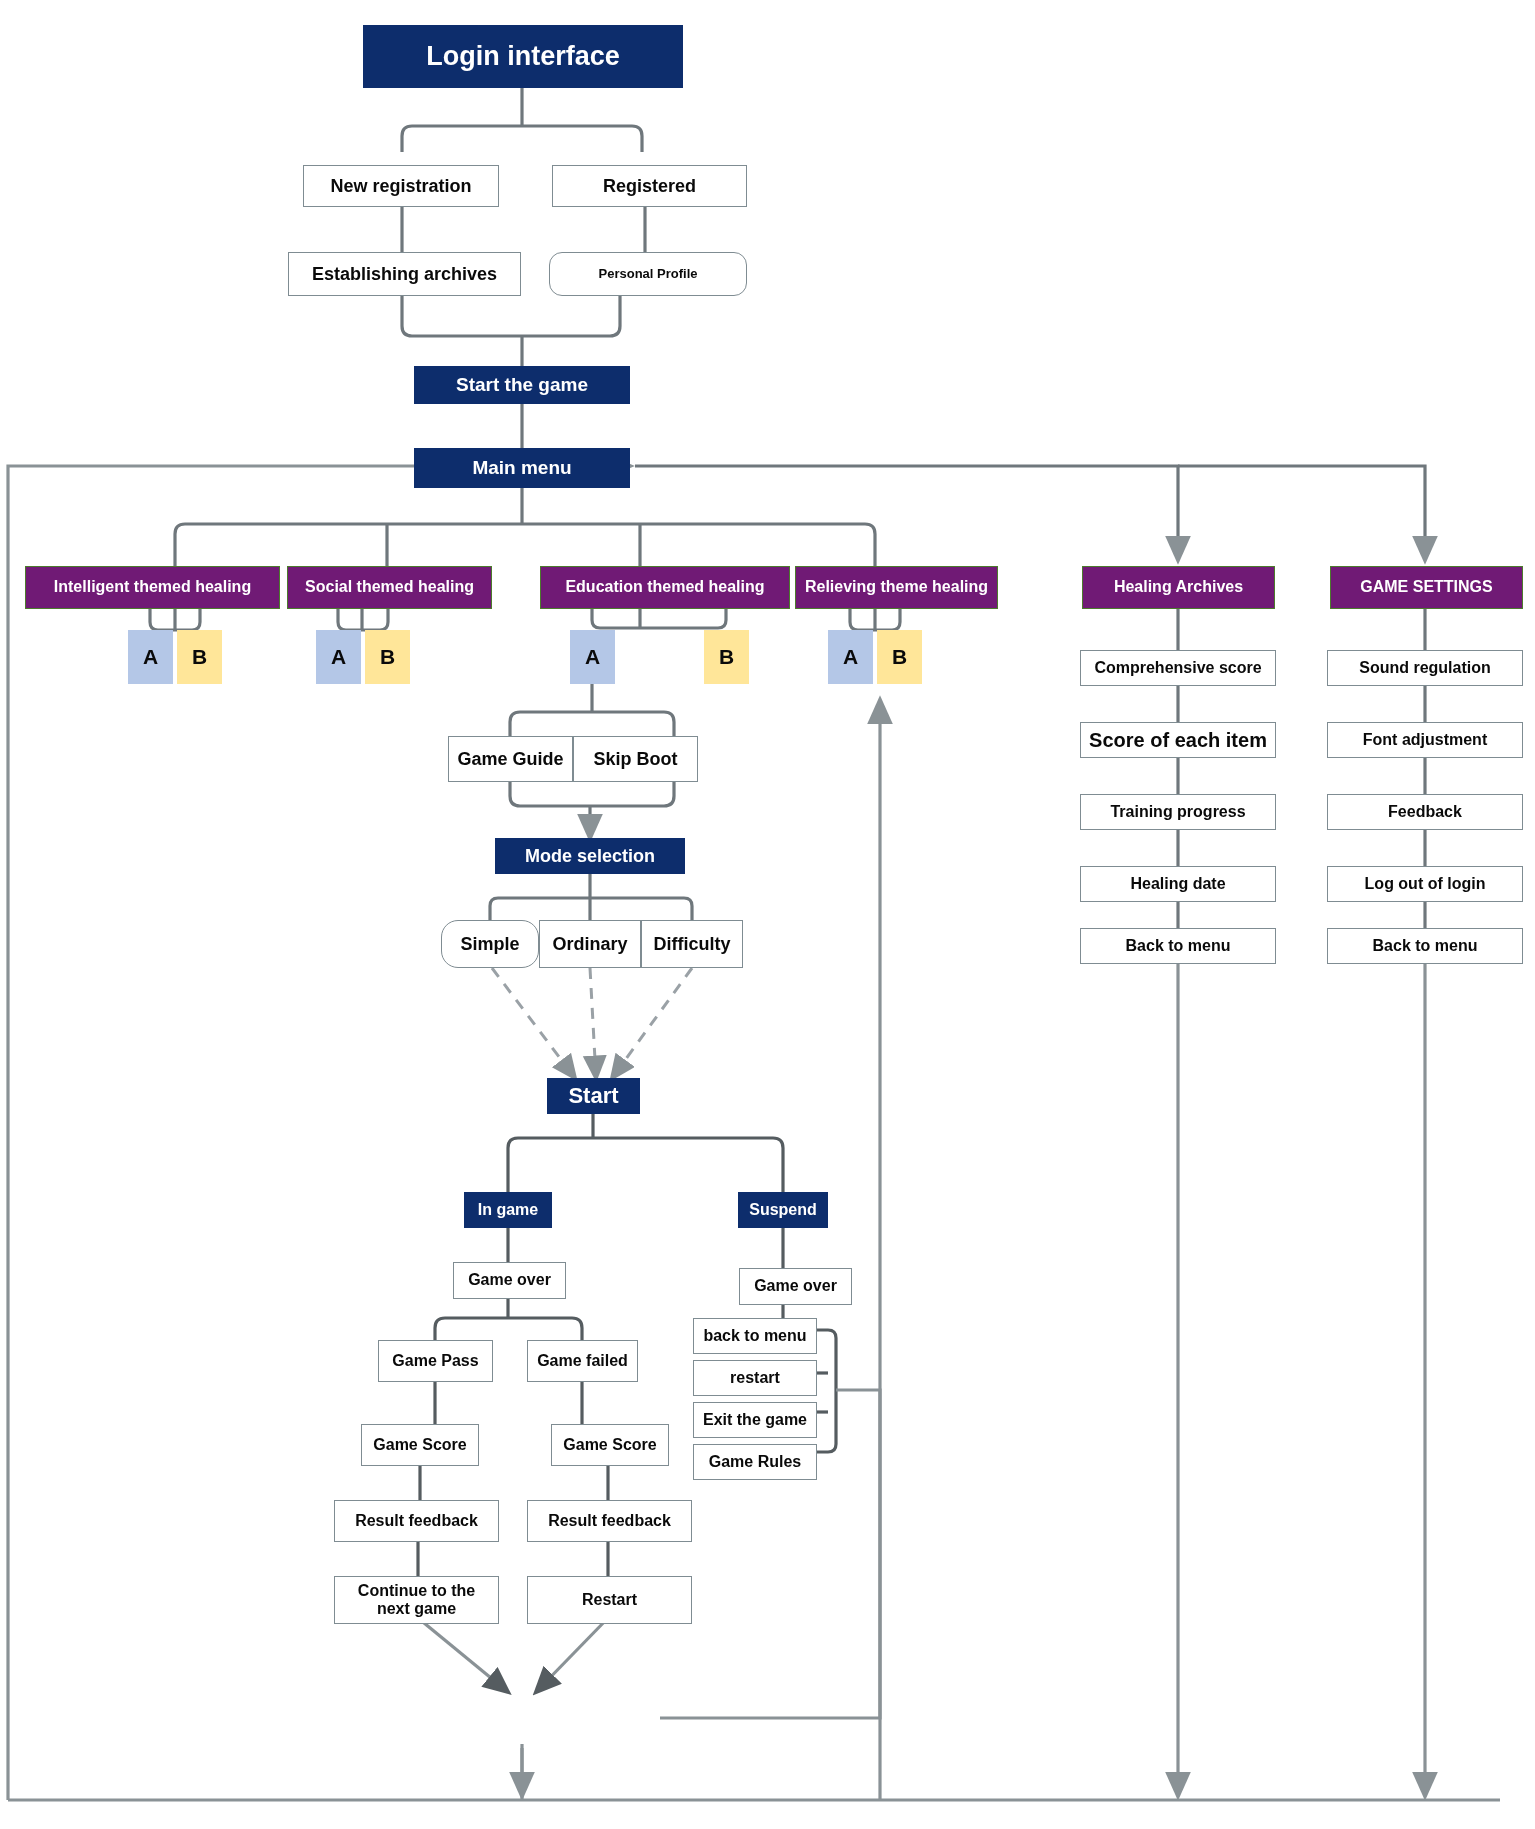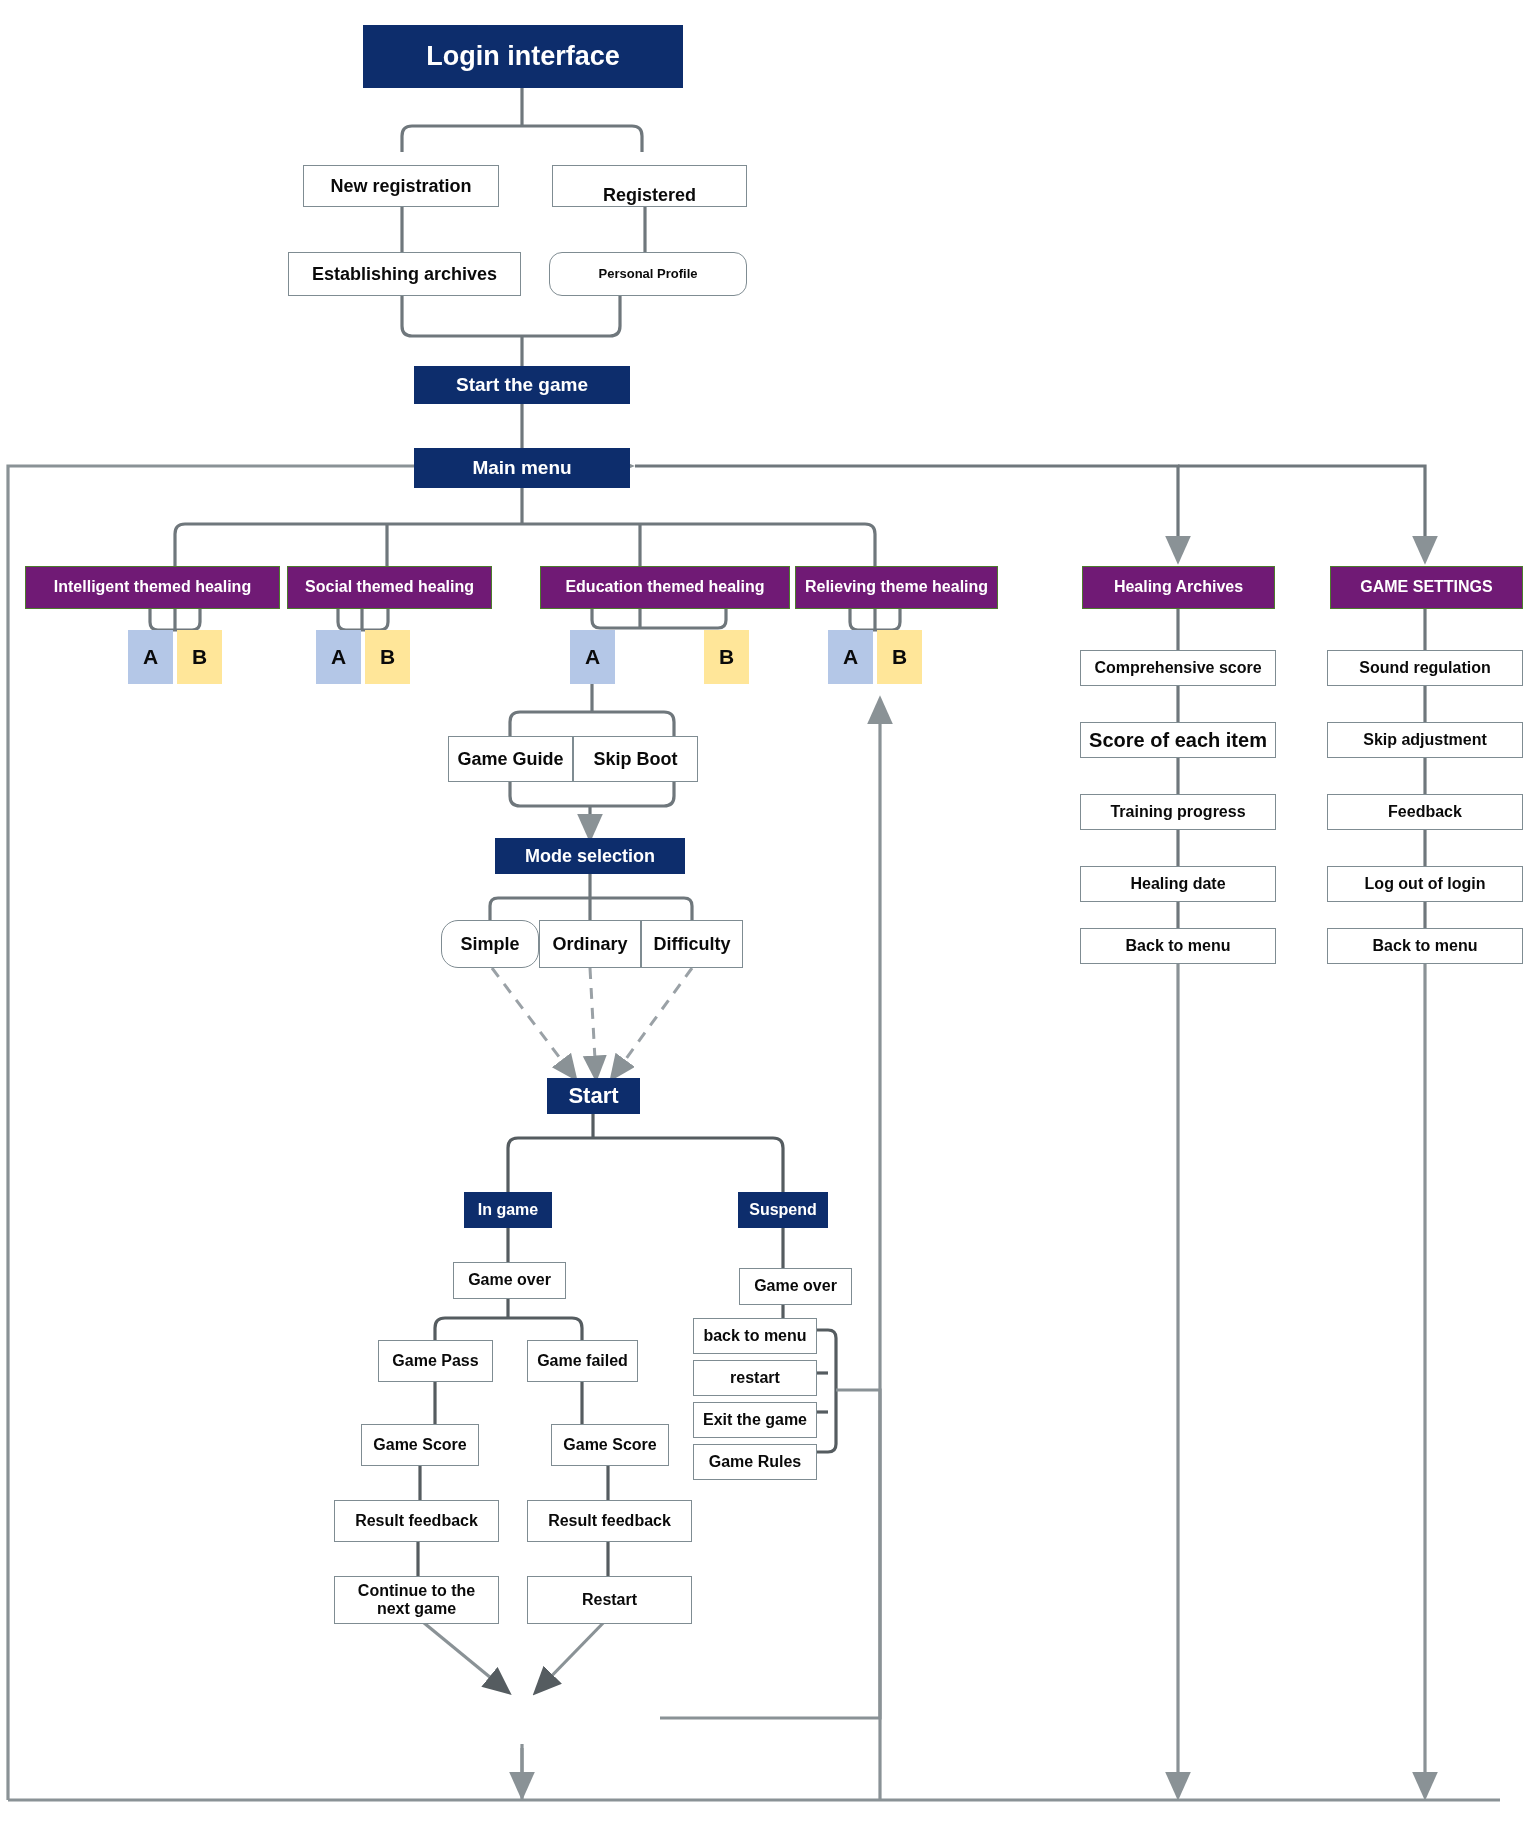--- a/index.html
+++ b/index.html
@@ -185,21 +185,21 @@
   </svg>
 
   <div class="node n-dark" style="left:363px; top:25px; width:320px; height:63px; font-size:27px;">
     <span>Login interface</span>
   </div>
 
   <div class="node n-white" style="left:303px; top:165px; width:196px; height:42px; font-size:18px;">
     <span>New registration</span>
   </div>
 
-  <div class="node n-white" style="left:552px; top:165px; width:195px; height:42px; font-size:18px;align-items:flex-end;">
+  <div class="node n-white" style="left:552px; top:165px; width:195px; height:42px; font-size:18px;">
     <span>Registered</span>
   </div>
 
   <div class="node n-white" style="left:288px; top:252px; width:233px; height:44px; font-size:18px;">
     <span>Establishing archives</span>
   </div>
 
   <div class="node n-white" style="left:549px; top:252px; width:198px; height:44px; font-size:13px;border-radius:13px;">
     <span>Personal Profile</span>
   </div>
@@ -358,21 +358,21 @@
     <span>Healing date</span>
   </div>
   <div class="node n-white" style="left:1080px; top:928px; width:196px; height:36px; font-size:16px;">
     <span>Back to menu</span>
   </div>
 
   <div class="node n-white" style="left:1327px; top:650px; width:196px; height:36px; font-size:16px;">
     <span>Sound regulation</span>
   </div>
   <div class="node n-white" style="left:1327px; top:722px; width:196px; height:36px; font-size:16px;">
-    <span>Skip adjustment</span>
+    <span>Font adjustment</span>
   </div>
   <div class="node n-white" style="left:1327px; top:794px; width:196px; height:36px; font-size:16px;">
     <span>Feedback</span>
   </div>
   <div class="node n-white" style="left:1327px; top:866px; width:196px; height:36px; font-size:16px;">
     <span>Log out of login</span>
   </div>
   <div class="node n-white" style="left:1327px; top:928px; width:196px; height:36px; font-size:16px;">
     <span>Back to menu</span>
   </div>

